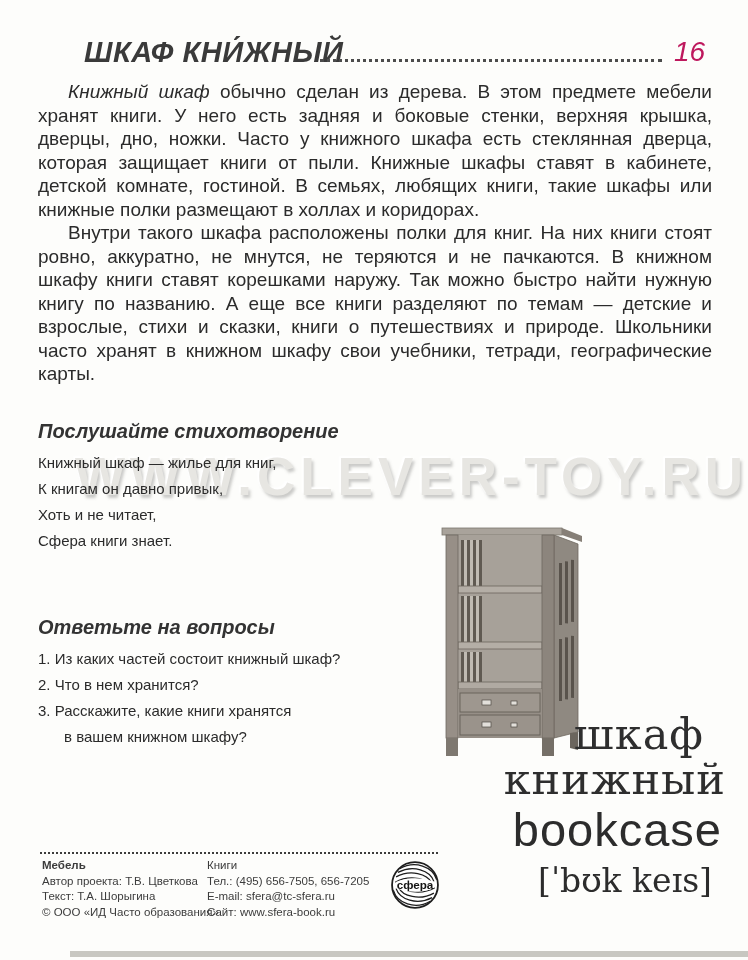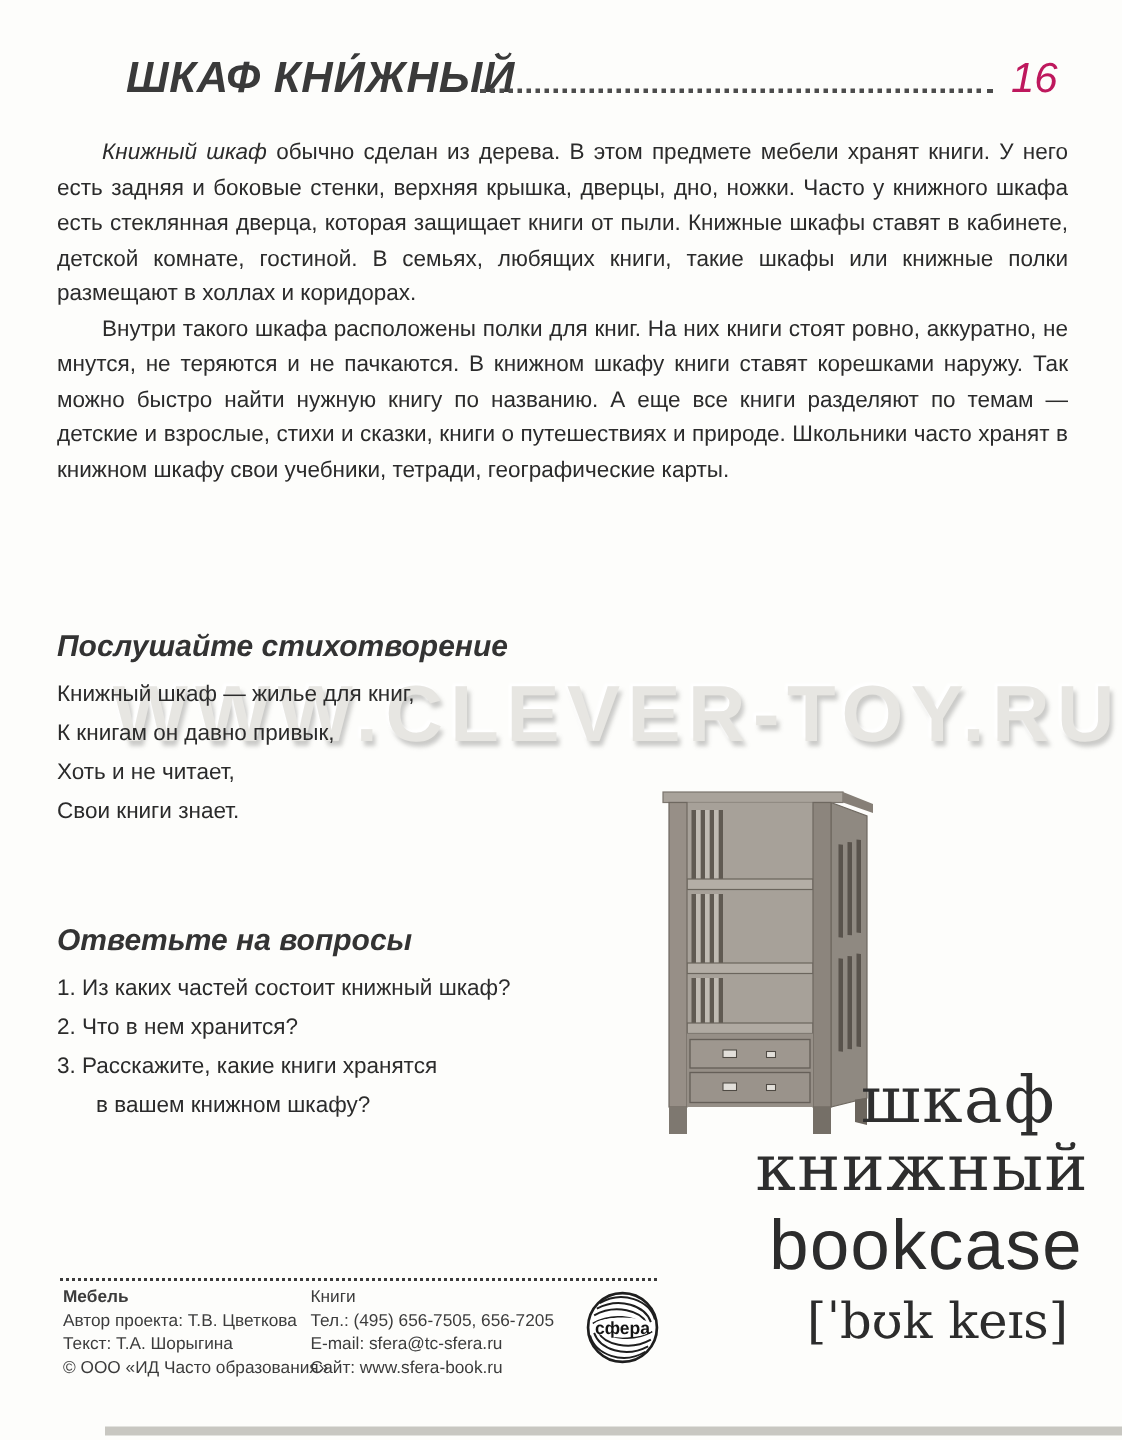--- a/index.html
+++ b/index.html
@@ -16,21 +16,21 @@
   .leader{
     position:absolute;left:320px;top:37px;width:342px;height:22px;
     border-bottom:3px dotted #4c4c4c;z-index:2;
   }
   .pagenum{
     position:absolute;left:674px;top:36px;font-size:28px;font-style:italic;
     color:#be185d;z-index:2;
   }
   
   .bodytext{
-    position:absolute;left:38px;top:90px;width:674px;font-size:15px;
+    position:absolute;left:38px;top:80px;width:674px;font-size:19px;
     line-height:23.5px;text-align:justify;z-index:2;
   }
   .bodytext p{margin:0;text-indent:30px;}
   .lead-italic{font-style:italic;}
   
   .watermark{
     position:absolute;left:0;top:446px;width:748px;text-align:right;
     font-size:53px;font-weight:800;letter-spacing:5px;white-space:nowrap;
     color:#e7e6e2;z-index:1;
     text-shadow:-2px -2px 2px #ffffff,2px 3px 3px rgba(110,110,105,.35);
@@ -74,21 +74,21 @@
   <div class="bodytext">
     <p><span class="lead-italic">Книжный шкаф</span><span> обычно сделан из дерева. В этом предмете мебели хранят книги. У него есть задняя и боковые стенки, верхняя крышка, дверцы, дно, ножки. Часто у книжного шкафа есть стеклянная дверца, которая защищает книги от пыли. Книжные шкафы ставят в кабинете, детской комнате, гостиной. В семьях, любящих книги, такие шкафы или книжные полки размещают в холлах и коридорах.</span></p>
     <p>Внутри такого шкафа расположены полки для книг. На них книги стоят ровно, аккуратно, не мнутся, не теряются и не пачкаются. В книжном шкафу книги ставят корешками наружу. Так можно быстро найти нужную книгу по названию. А еще все книги разделяют по темам — детские и взрослые, стихи и сказки, книги о путешествиях и природе. Школьники часто хранят в книжном шкафу свои учебники, тетради, географические карты.</p>
   </div>
 
   <div class="poem">
     <div class="sec-heading">Послушайте стихотворение</div>
     <div class="verse-line">Книжный шкаф — жилье для книг,</div>
     <div class="verse-line">К книгам он давно привык,</div>
     <div class="verse-line">Хоть и не читает,</div>
-    <div class="verse-line">Свои книги знает.</div>
+    <div class="verse-line">Сфера книги знает.</div>
   </div>
 
 
   <div class="questions">
     <div class="sec-heading">Ответьте на вопросы</div>
     <div class="q-line">1. Из каких частей состоит книжный шкаф?</div>
     <div class="q-line">2. Что в нем хранится?</div>
     <div class="q-line">3. Расскажите, какие книги хранятся</div>
     <div class="q-line q-cont">в вашем книжном шкафу?</div>
   </div>

